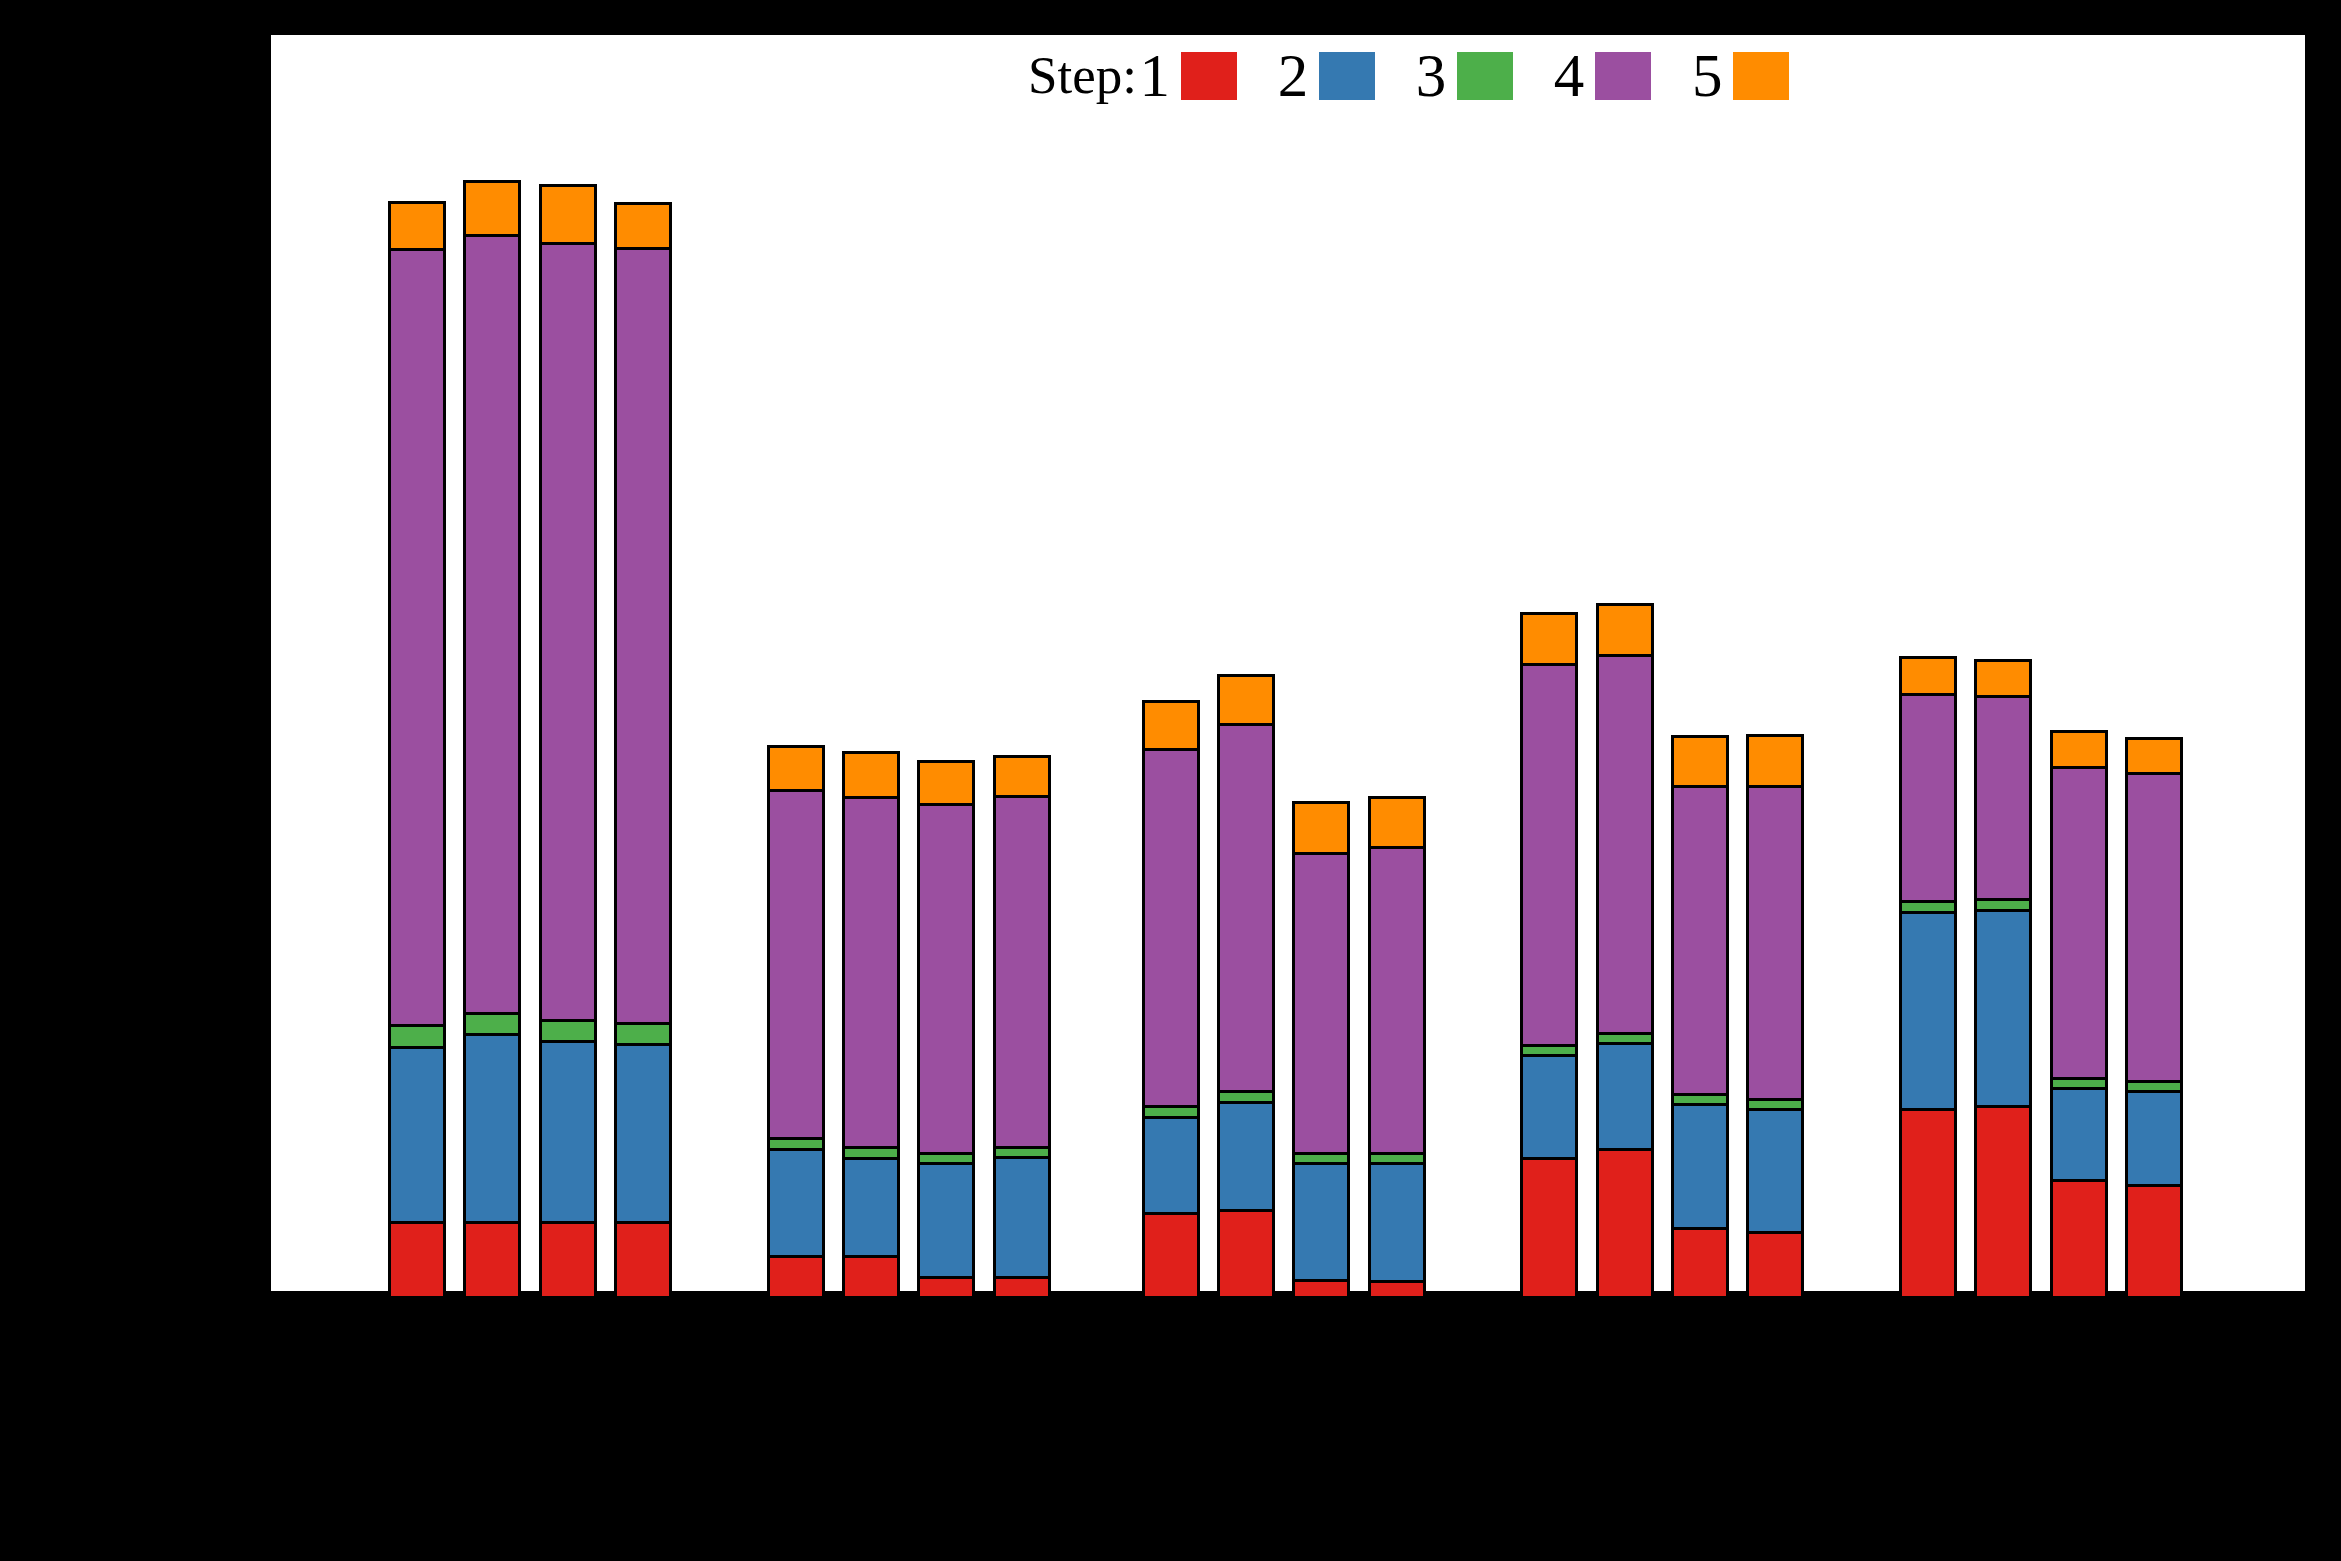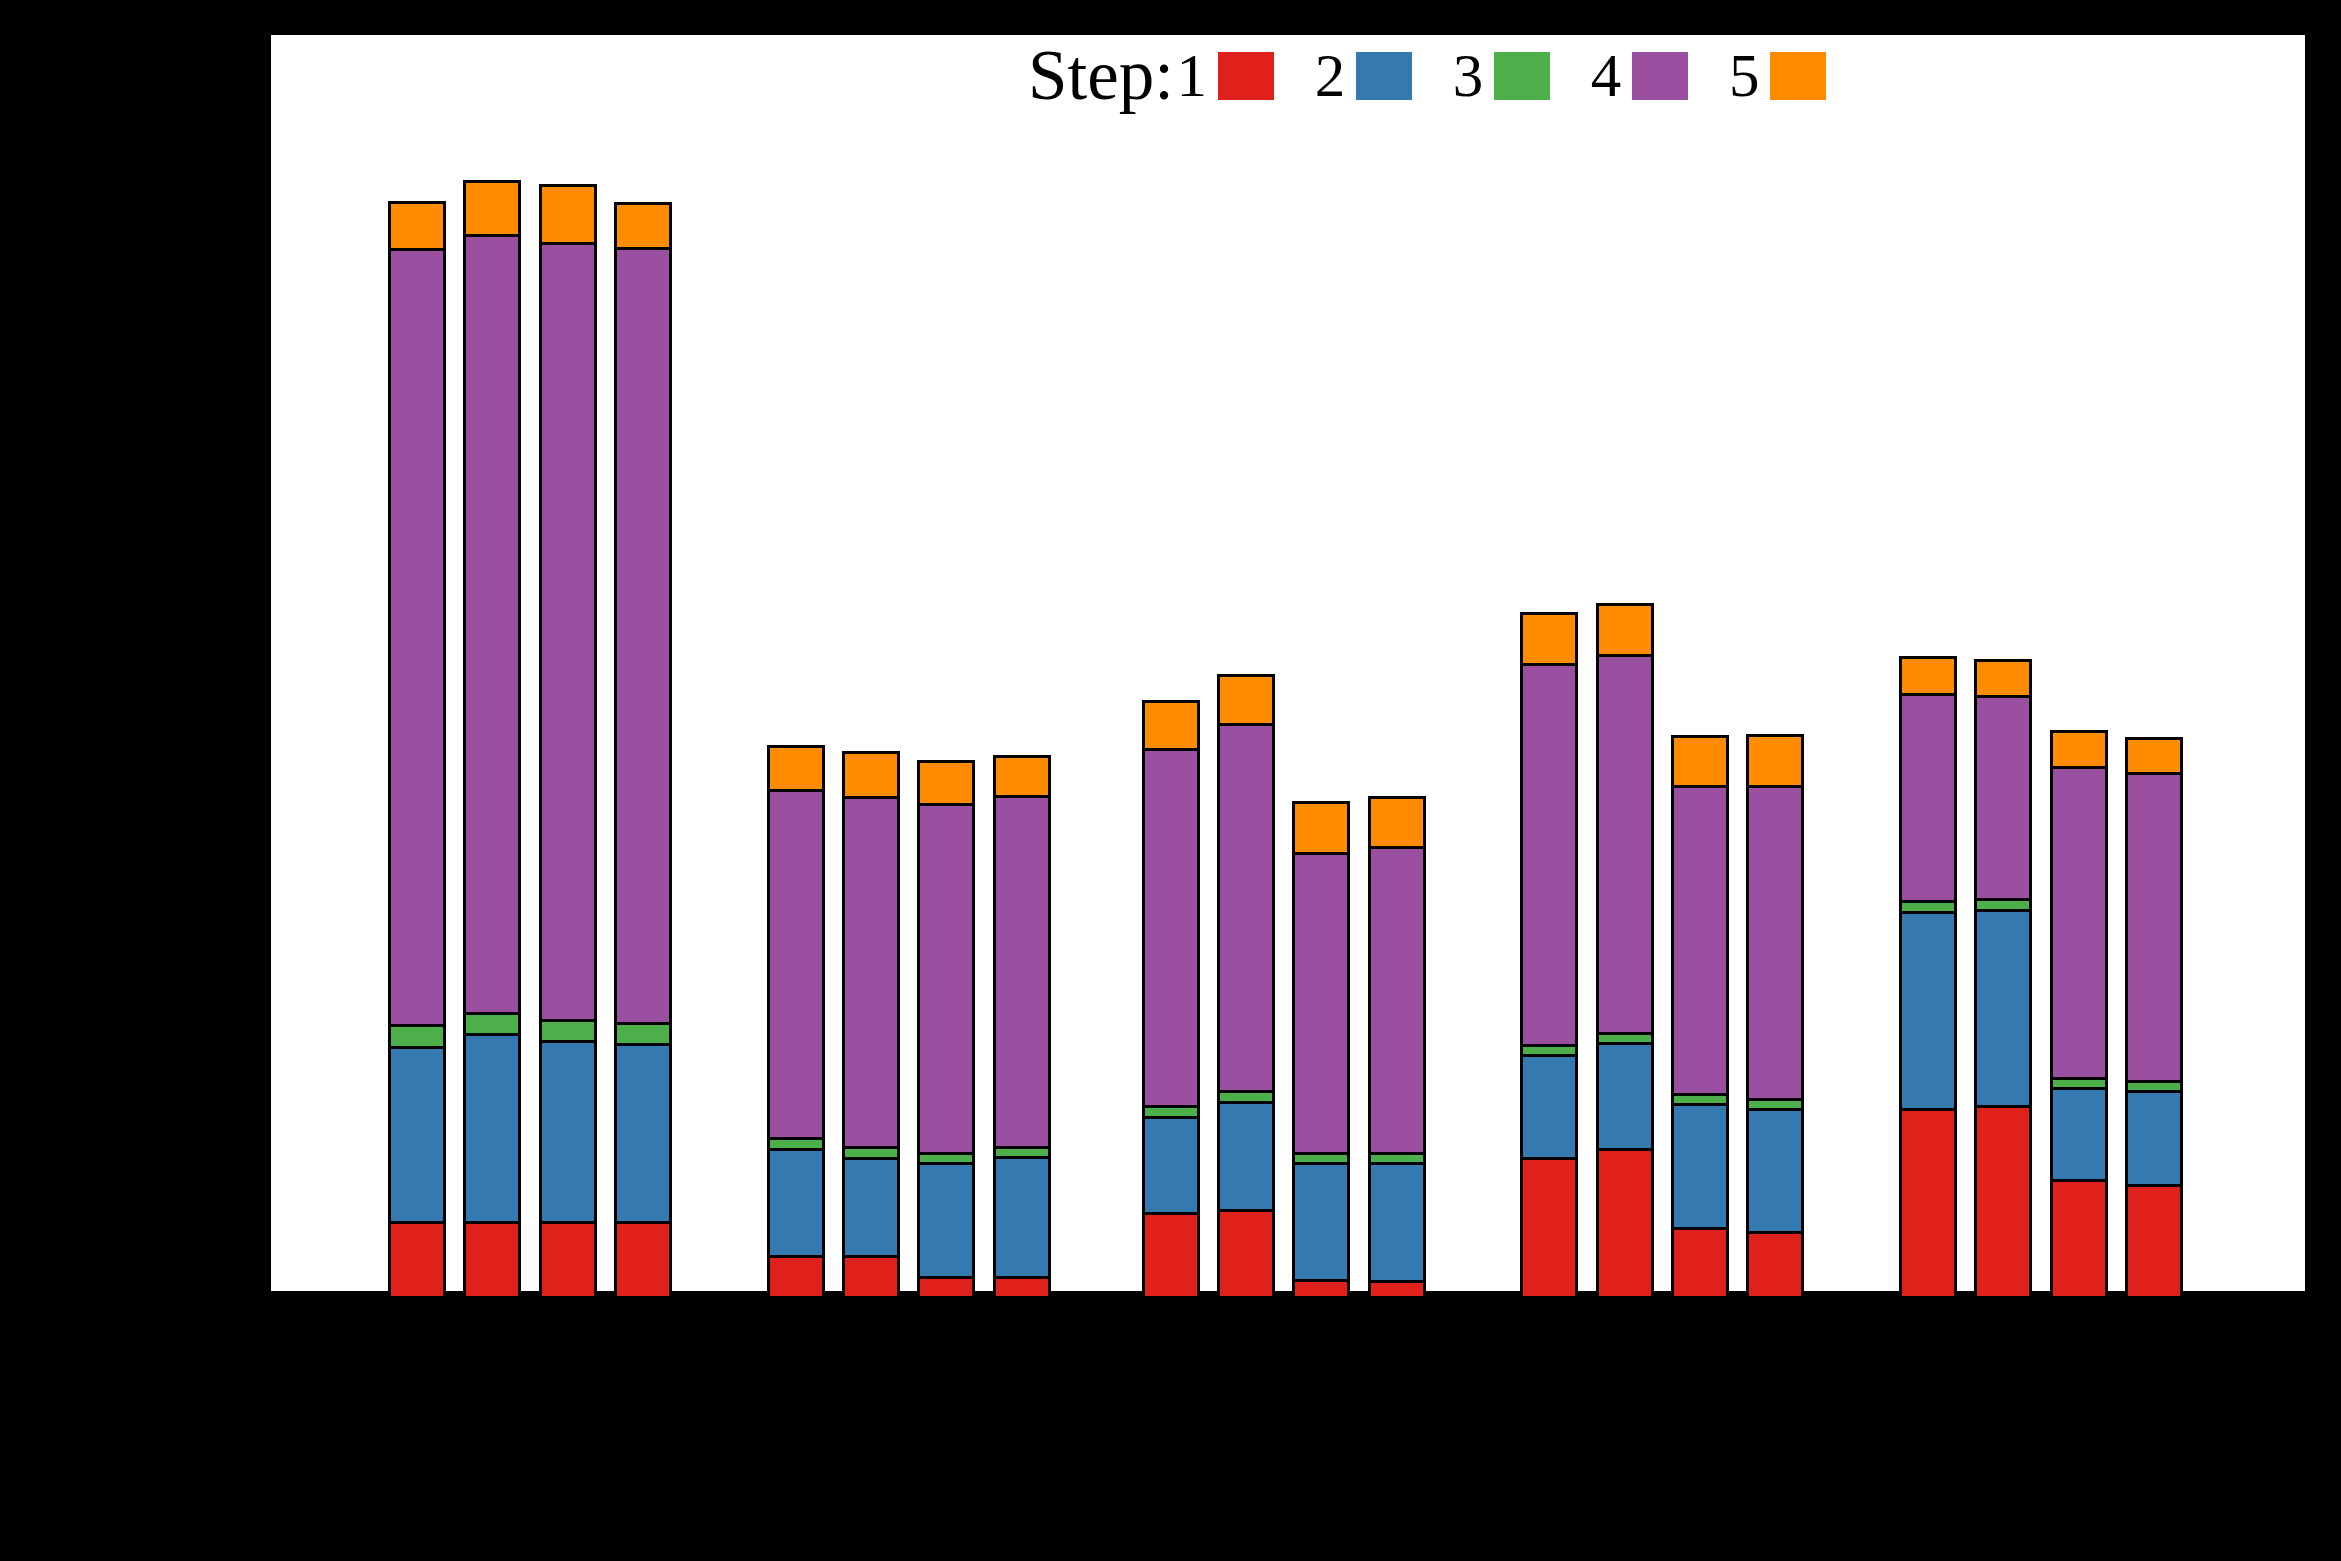--- a/index.html
+++ b/index.html
@@ -18,21 +18,21 @@
   #legend{
     position:absolute;
     left:1028px; top:45px;
     height:61px;
     display:flex;
     align-items:center;
     gap:0px;
     white-space:nowrap;
   }
   .legend-title{
-    font-size:71px;
+    font-size:53px;
     line-height:61px;
     color:#000;
     font-family:"Liberation Serif",serif;
     margin-right:2.6px;
   }
   .legend-entry{display:flex;align-items:center;}
   .legend-label{
     font-size:61px;
     line-height:61px;
     color:#000;

